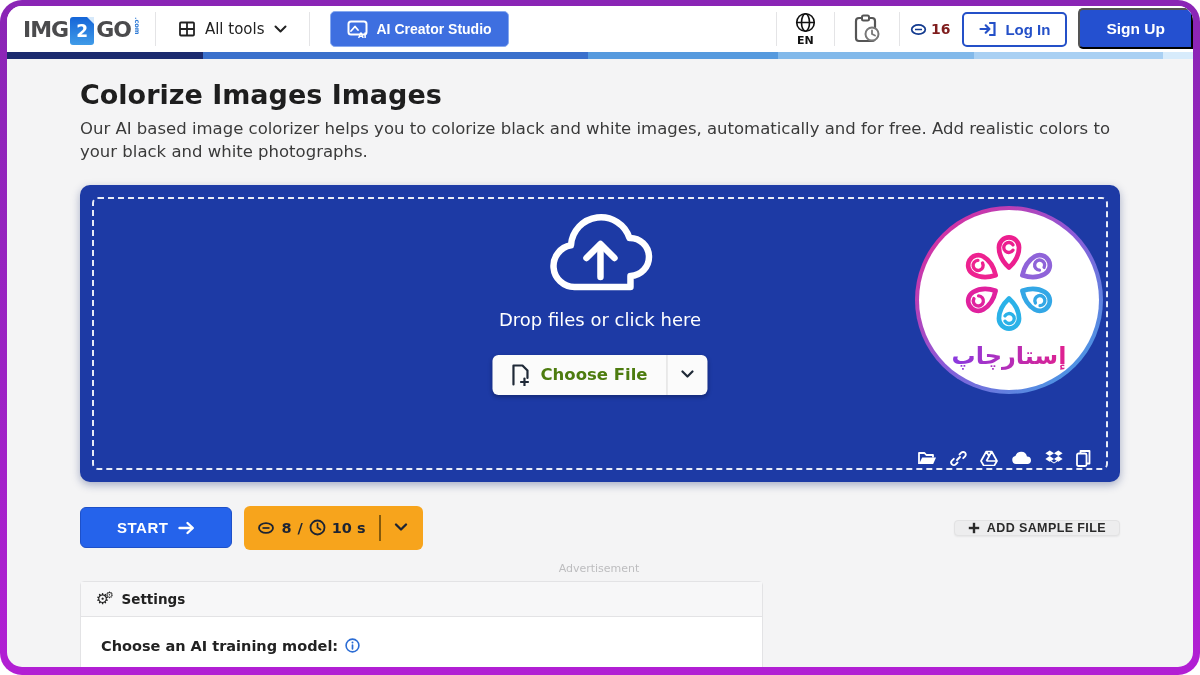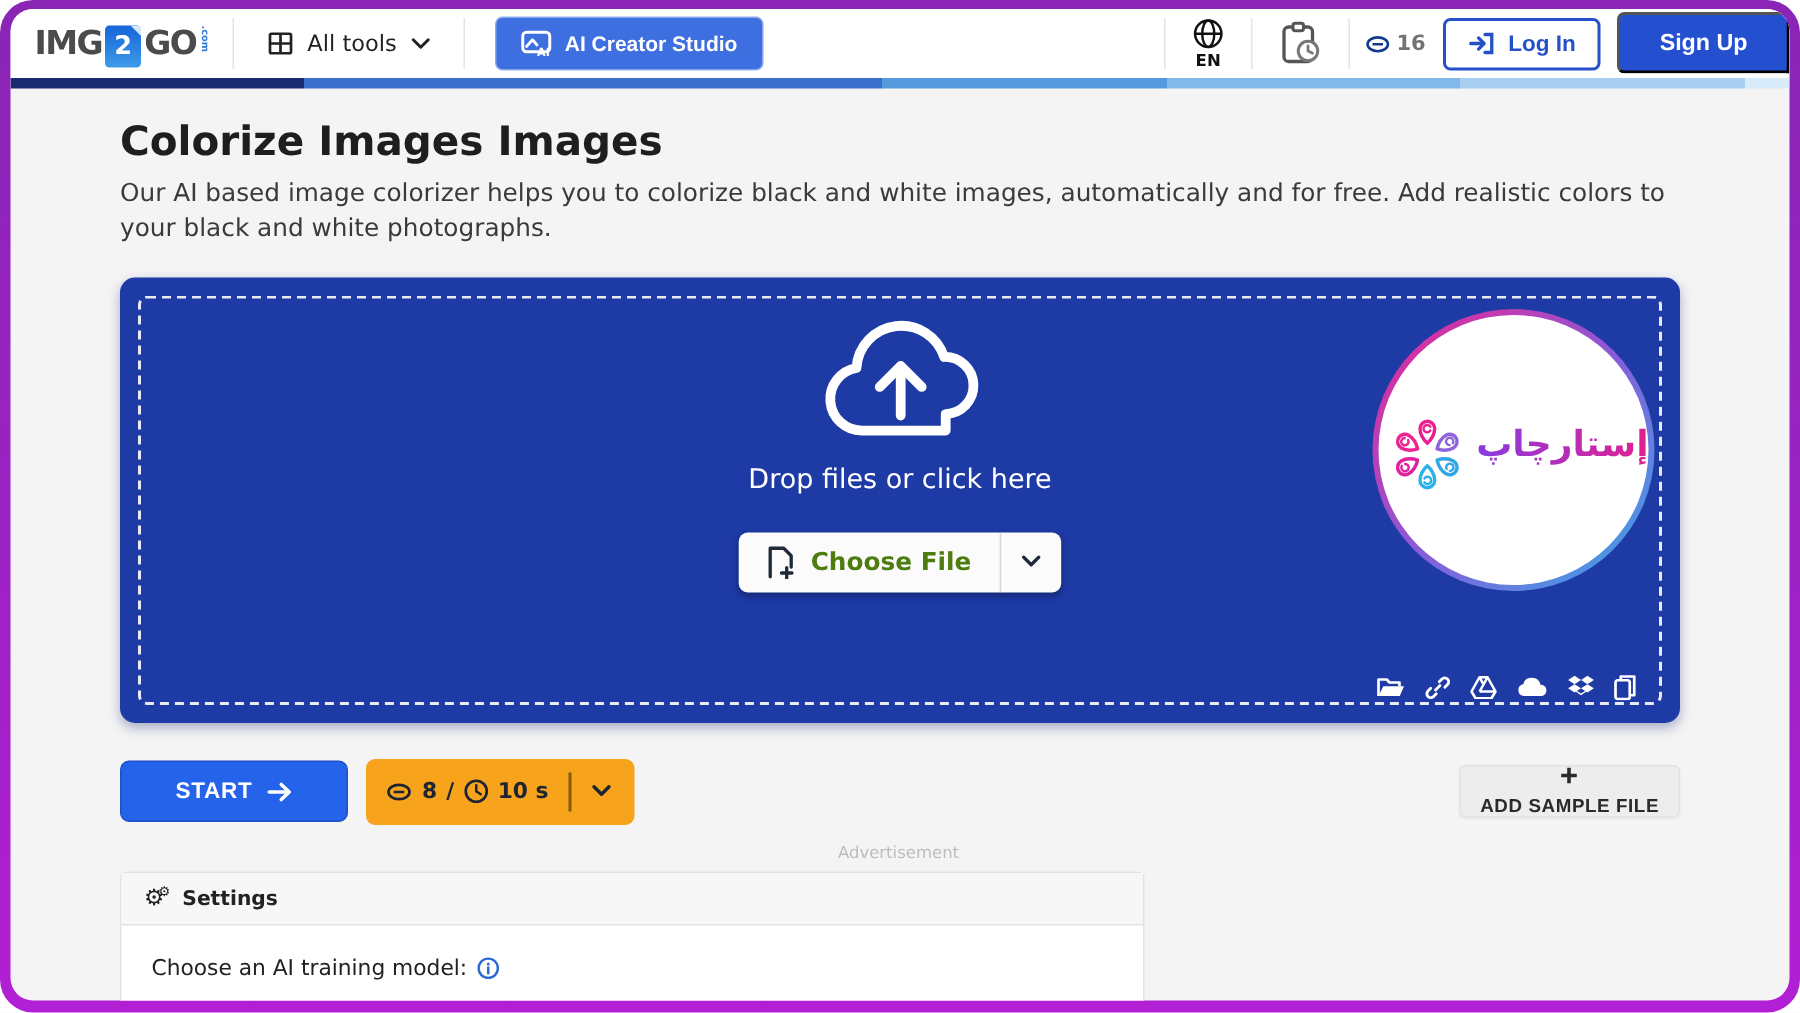--- a/index.html
+++ b/index.html
@@ -28,21 +28,21 @@
   .aiwrap { display:flex; align-items:center; padding:0 20px; }
   .ai-btn { display:flex; align-items:center; gap:9px; background:#3e6fe0; color:#fff;
     border:1px solid #87a9ef; border-radius:5px; padding:8px 16px;
     font-size:14px; font-weight:700; cursor:pointer; }
   .hright { margin-left:auto; display:flex; align-items:stretch; }
   .lang { display:flex; flex-direction:column; align-items:center; justify-content:center;
     padding:0 18px; cursor:pointer; }
   .lang .code { font-size:11px; font-weight:700; color:#111; margin-top:1px; }
   .queue { display:flex; align-items:center; padding:0 16px; cursor:pointer; }
   .credits { display:flex; align-items:center; gap:4px; padding:0 12px 0 10px;
-    font-size:14px; font-weight:600; color:#737373; }
+    font-size:14px; font-weight:600; color:#7f1d1d; }
   .btn-login { display:flex; align-items:center; gap:8px; align-self:center;
     border:2px solid #2450c8; color:#2450c8; background:#fff; border-radius:5px;
     padding:7px 15px; font-size:15px; font-weight:700; cursor:pointer; margin-right:11px; }
   .btn-signup { display:flex; align-items:center; align-self:stretch; background:#2450d0;
     color:#fff; font-size:15.5px; font-weight:700; padding:0 26px; cursor:pointer;
     border-radius:5px 0 0 5px; margin:2px 0 3px; }
 
   .strip { height:7px;
     background:linear-gradient(90deg,
       #1b2a6e 0%, #1b2a6e 16.5%,
@@ -67,53 +67,53 @@
   .choose { margin-top:25px; display:flex; align-items:stretch; background:#fbfbfb;
     border-radius:6px; overflow:hidden; box-shadow:0 2px 4px rgba(0,0,0,.3); color:#4d7c0f; }
   .choose .cf-main { display:flex; align-items:center; gap:11px; padding:9px 19px;
     font-size:16.5px; font-weight:700; cursor:pointer; }
   .choose .cf-arrow { display:flex; align-items:center; padding:0 13px;
     border-left:1px solid #d8d8d8; cursor:pointer; }
 
   .watermark { position:absolute; top:21px; right:17px; width:188px; height:188px;
     border-radius:50%; padding:4px; background:linear-gradient(135deg,#ee2290,#8a5ad8,#35aae8); }
   .watermark .inner { width:100%; height:100%; border-radius:50%; background:#fff;
-    display:flex; flex-direction:row; align-items:center; }
+    display:flex; flex-direction:column; align-items:center; }
   .wm-text { margin-top:-8px; font-size:24px; font-weight:800; direction:rtl;
     background:linear-gradient(90deg,#8a3ae0,#e0218f); -webkit-background-clip:text;
     background-clip:text; color:transparent; -webkit-text-fill-color:transparent; }
 
   .sources { position:absolute; right:29px; bottom:15px; display:flex; align-items:center; gap:13px; }
   .sources .src { display:flex; cursor:pointer; }
 
   
   .actions { margin-top:24px; display:flex; align-items:center; }
   .btn-start { display:flex; align-items:center; gap:10px; background:#2563eb; color:#fff;
     border:1px solid #1e50c8; border-radius:6px; padding:11px 36px;
     font-size:15px; font-weight:700; letter-spacing:.5px; cursor:pointer; }
   .cost { margin-left:12px; display:flex; align-items:center; background:#f7a41c;
     border-radius:6px; padding:9px 13px; color:#1d2433; font-size:14.5px; font-weight:700; }
   .cost .seg { display:flex; align-items:center; gap:6px; }
   .cost .bar { width:2px; height:26px; background:rgba(40,30,0,.55); margin:0 11px 0 13px; }
   .cost .chev { display:flex; cursor:pointer; padding:2px; }
   .btn-sample { margin-left:auto; display:flex; align-items:center; gap:7px;
     background:#ededee; border:1px solid #e2e2e3; border-radius:4px; padding:0 13px;
     font-size:12.5px; font-weight:600; color:#2a2a2a; letter-spacing:.4px; cursor:pointer;
-    box-shadow:0 1px 2px rgba(0,0,0,.06);flex-direction:column; }
+    box-shadow:0 1px 2px rgba(0,0,0,.06); }
   .adlabel { margin-top:12px; text-align:center; font-size:11px; color:#bdbdbf; padding-right:2px; }
 
   
   .settings { margin-top:6px; width:683px; background:#fff; border:1px solid #e3e3e5;
     border-radius:4px 4px 0 0; }
   .settings-head { display:flex; align-items:center; gap:8px; background:#f7f7f8;
     border-bottom:1px solid #e3e3e5; padding:9px 15px; font-size:13.5px; font-weight:700; color:#222; }
   .gears { font-size:15px; line-height:1; color:#222; }
   .gears .g2 { font-size:9px; vertical-align:super; margin-left:-4px; }
   .settings-body { padding:21px 20px 30px; }
-  .model-label { display:flex; align-items:center; gap:7px; font-size:14.5px; font-weight:400; color:#222; }
+  .model-label { display:flex; align-items:center; gap:7px; font-size:14.5px; font-weight:700; color:#222; }
   .select { margin-top:15px; display:inline-flex; align-items:center; gap:26px;
     border:1px solid #ababab; border-radius:4px; background:#fff; padding:6px 12px;
     font-size:14px; color:#222; cursor:pointer; }
 
   svg { display:block; }
 </style>
 </head>
 <body>
 
 <div class="frame">

